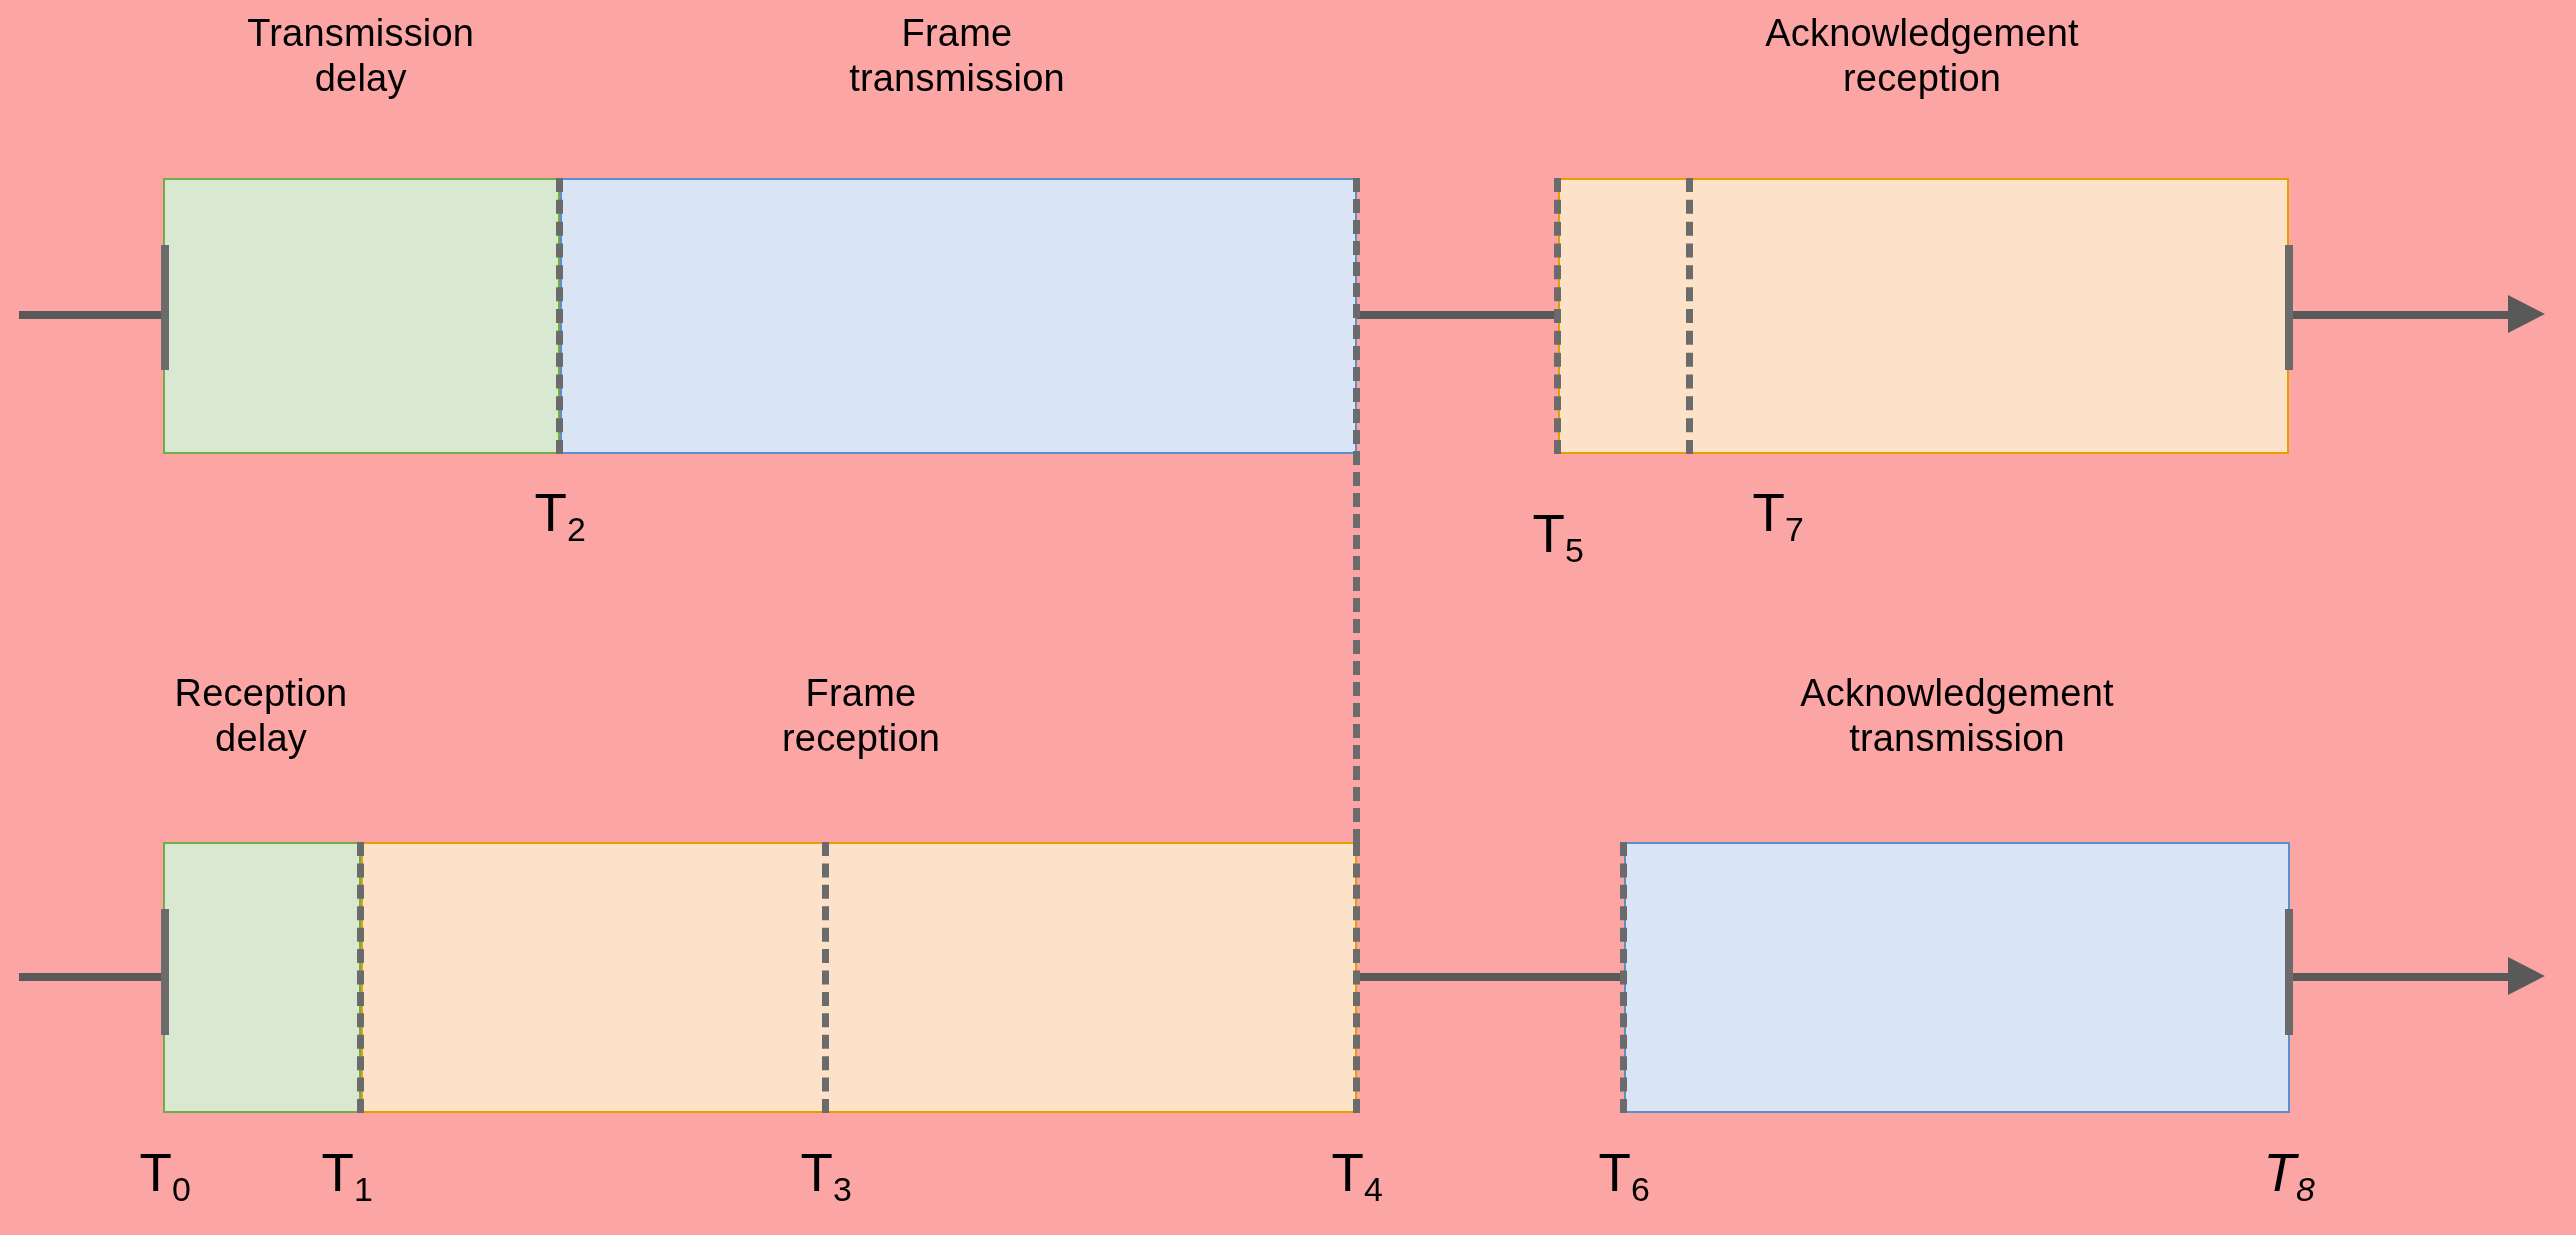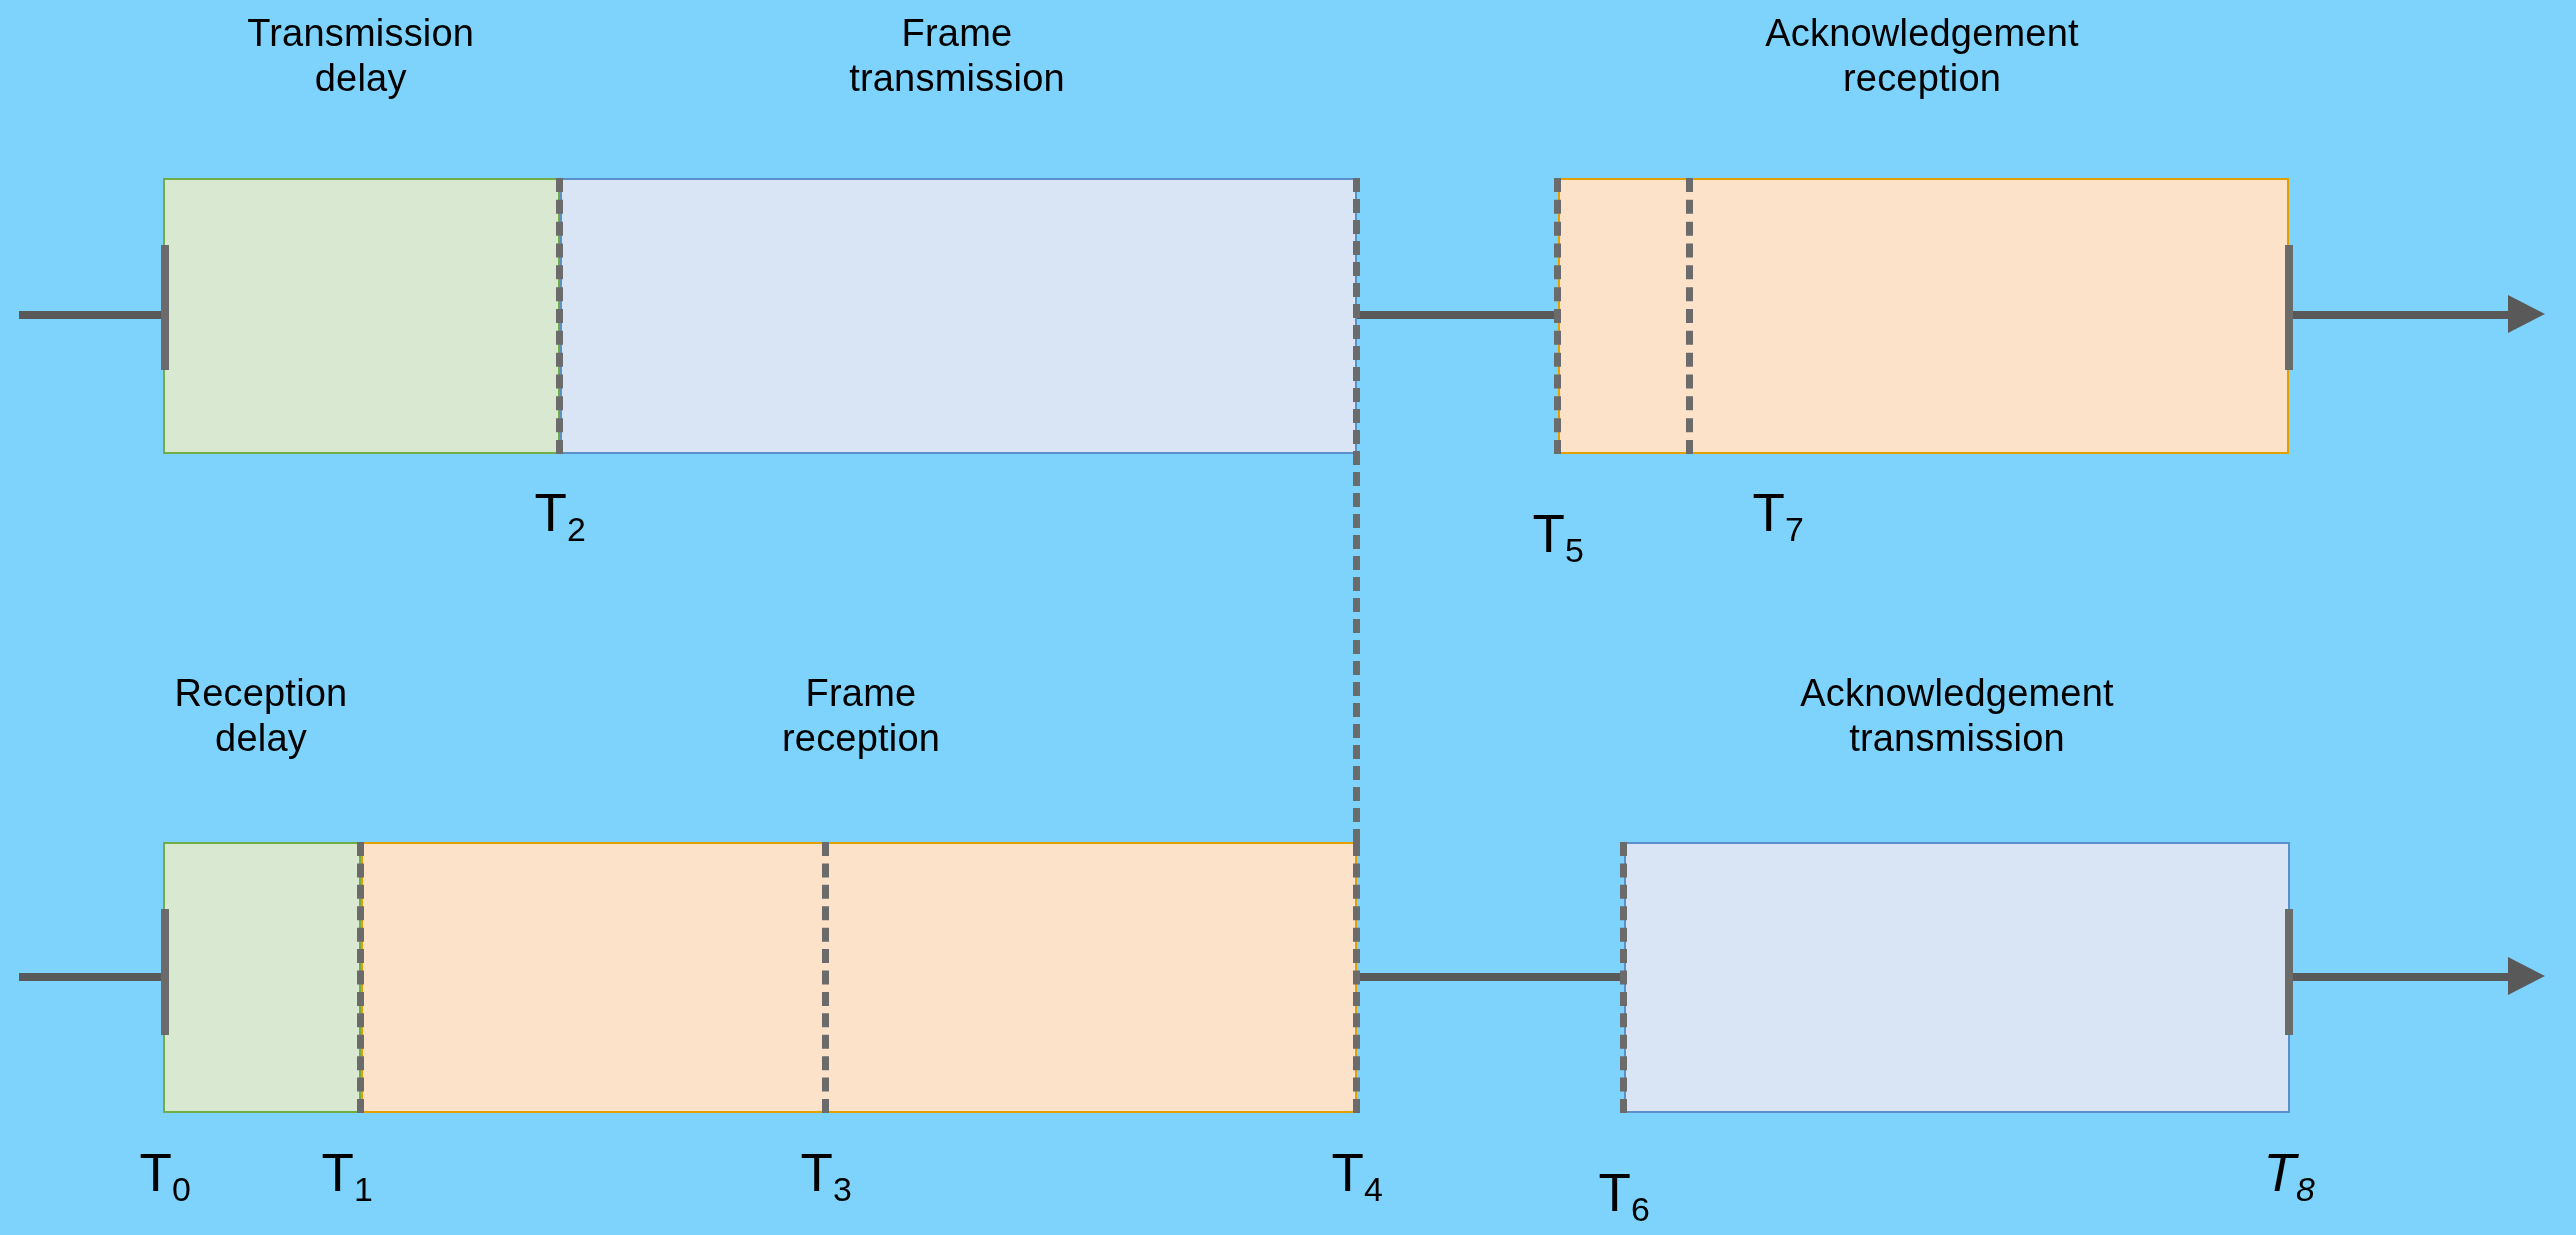--- a/index.html
+++ b/index.html
@@ -7,21 +7,21 @@
     padding: 0;
     background: #ffffff;
   }
   body {
     font-family: "Liberation Sans", sans-serif;
   }
   #diagram {
     position: relative;
     width: 2576px;
     height: 1236px;
-    background: #7dd3fc;
+    background: #fca5a5;
     overflow: hidden;
   }
 
   
   .caption {
     position: absolute;
     text-align: center;
     font-size: 38px;
     line-height: 1.18;
     color: #000000;
@@ -126,17 +126,17 @@
     <div class="box blue" style="left: 1624px; top: 842px; width: 666px; height: 271px;"></div>
     <div class="tick-v" style="left: 161px; top: 909px; height: 126px;"></div>
     <div class="tlabel" style="left: 165px; top: 1146px;"><span>T</span><sub>0</sub></div>
     <div class="dash-v" style="left: 357px; top: 842px; height: 271px;"></div>
     <div class="tlabel" style="left: 347px; top: 1146px;"><span>T</span><sub>1</sub></div>
     <div class="dash-v" style="left: 822px; top: 842px; height: 271px;"></div>
     <div class="tlabel" style="left: 826px; top: 1146px;"><span>T</span><sub>3</sub></div>
     <div class="dash-v" style="left: 1353px; top: 842px; height: 271px;"></div>
     <div class="tlabel" style="left: 1357px; top: 1146px;"><span>T</span><sub>4</sub></div>
     <div class="dash-v" style="left: 1620px; top: 842px; height: 271px;"></div>
-    <div class="tlabel" style="left: 1624px; top: 1146px; margin-top: 20px;"><span>T</span><sub>6</sub></div>
+    <div class="tlabel" style="left: 1624px; top: 1146px;"><span>T</span><sub>6</sub></div>
     <div class="tick-v" style="left: 2285px; top: 909px; height: 126px;"></div>
     <div class="tlabel" style="left: 2289px; top: 1146px; font-style: italic;"><span>T</span><sub>8</sub></div>
   </div>
 
 
 </body></html>

